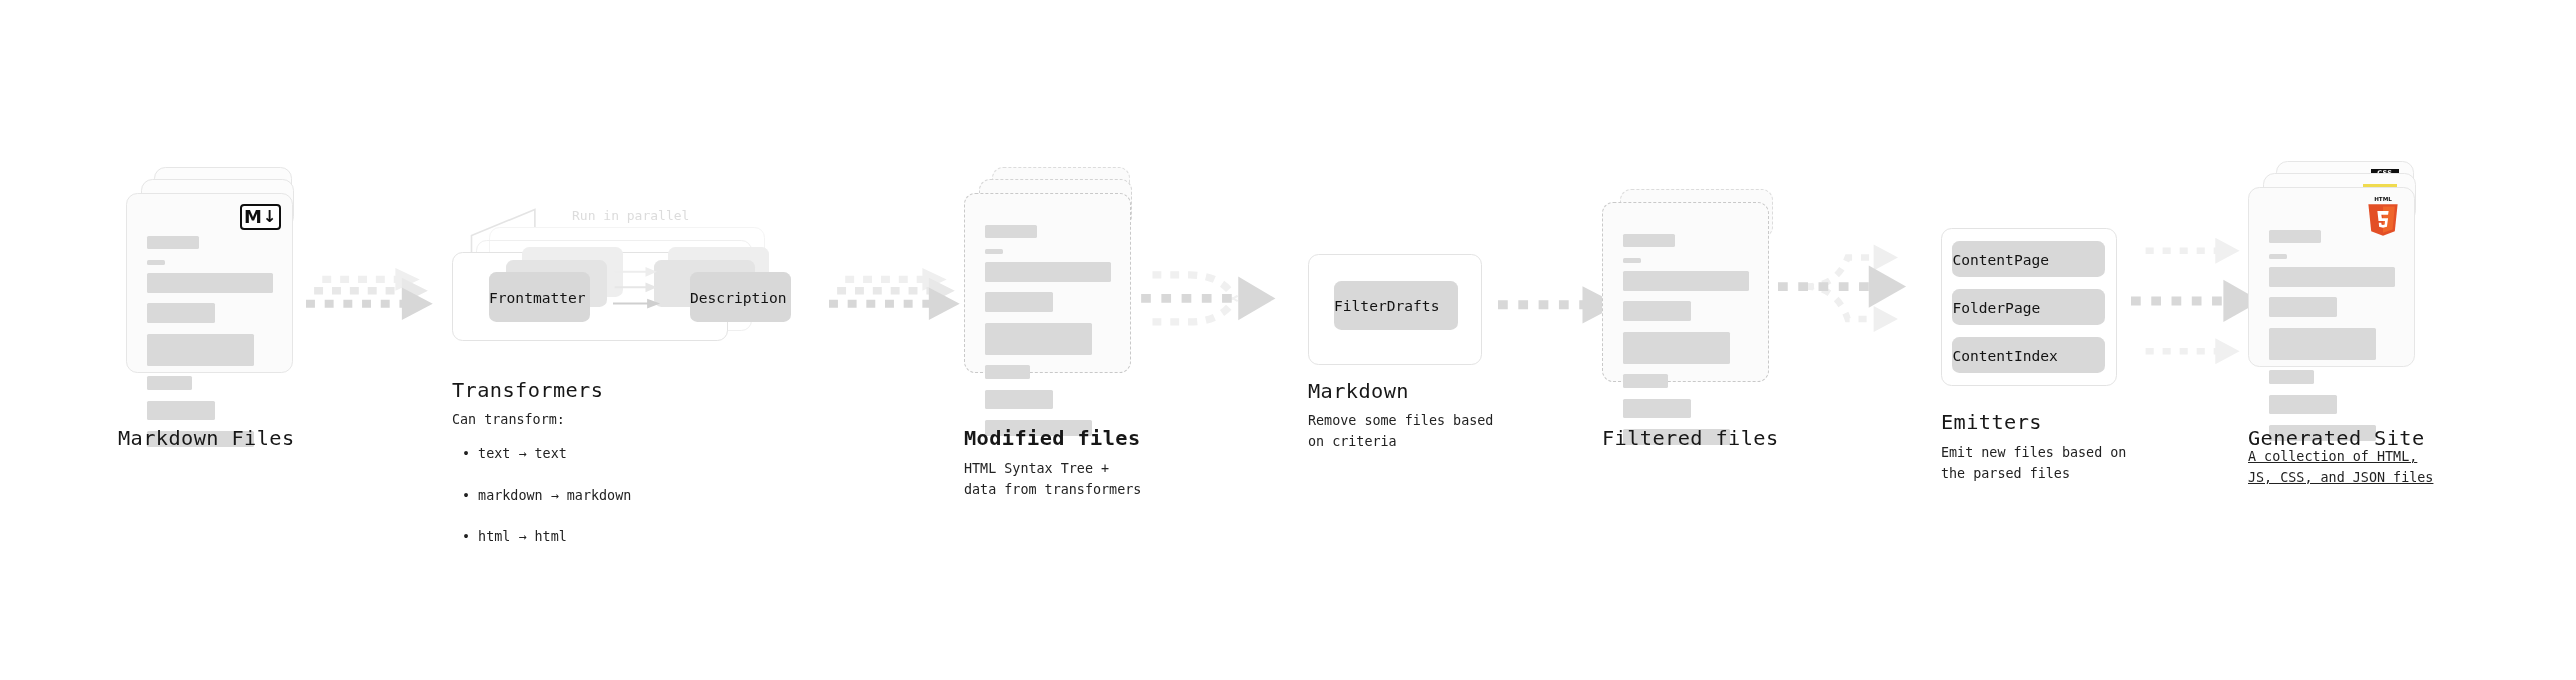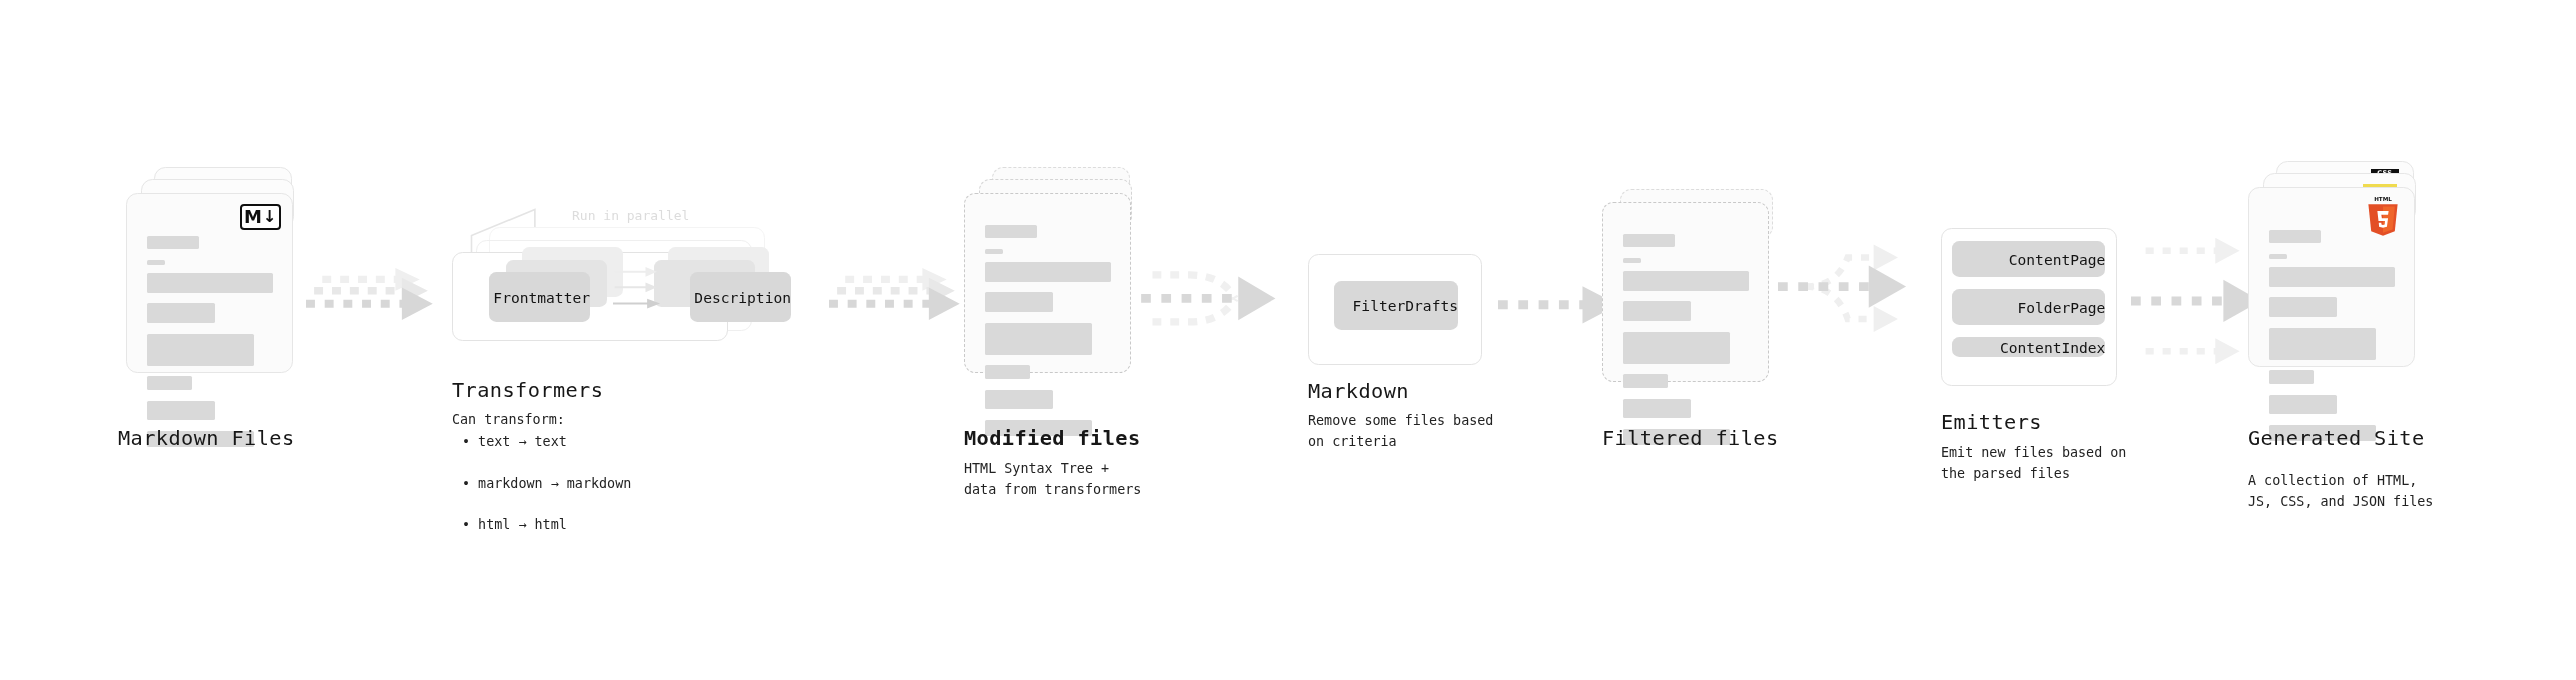--- a/index.html
+++ b/index.html
@@ -80,35 +80,35 @@
     border-radius: 10.6px;
     background: #ffffff;
   }
   .gbox.ghost1 { border-color: #efefef; background: transparent; }
   .gbox.ghost2 { border-color: #f4f4f4; background: transparent; }
 
   .chip {
     position: absolute;
     background: #d8d8d8;
     border-radius: 7.3px;
-    display: flex; align-items: center; justify-content: flex-end;
+    display: flex; align-items: center; justify-content: flex-start;
     font-size: 14.6px; color: #131313;
     white-space: nowrap;
   }
   .chip.ghost1 { background: #e4e4e4; }
   .chip.ghost2 { background: #eeeeee; }
 
   .runlabel {
     position: absolute;
     font-size: 13px;
     color: #dcdcdc;
     white-space: nowrap;
   }
 
-  .bullets { white-space: pre-line; }
+  .bullets { white-space: pre-line; margin-top: 12px; }
   svg { display: block; overflow: visible; }
 </style>
 </head>
 <body>
 
 <div id="stage">
 
   <div class="stack" style="left:126px; top:167px;">
     <div class="card back1" style="left:28.4px; top:0px;  width:138px; height:49px;"></div>
     <div class="card back2" style="left:14.6px; top:12.2px; width:153px; height:49px;"></div>
@@ -281,21 +281,21 @@
   </div>
 
   <div class="node" style="left:1941px; top:228px;">
     <div class="gbox" style="left:0px; top:0px; width:176px; height:158px;"></div>
     <div class="chip" style="left:11.4px; top:13px;  width:153px; height:36px;">
       <span>ContentPage</span>
     </div>
     <div class="chip" style="left:11.4px; top:61px;  width:153px; height:36px;">
       <span>FolderPage</span>
     </div>
-    <div class="chip" style="left:11.4px; top:109px; width:153px; height:20px;">
+    <div class="chip" style="left:11.4px; top:109px; width:153px; height:36px;">
       <span>ContentIndex</span>
     </div>
   </div>
   <div class="title" style="left:1941px; top:410px;">Emitters</div>
   <div class="subtitle" style="left:1941px; top:443px;">Emit new files based on
 the parsed files</div>
 
   <div class="node" style="left:2131px; top:236px;">
     <svg width="154" height="138" viewBox="0 0 190 170">
       <line x1="18" y1="18" x2="110" y2="18" stroke="#f0f0f0" stroke-width="8" stroke-dasharray="10 11"></line>
@@ -329,17 +329,17 @@
         <div class="bar" style="width:100%;  height:19.5px;"></div>
         <div class="bar" style="width:54%;   height:19.5px;"></div>
         <div class="bar" style="width:85%;   height:32px;"></div>
         <div class="bar" style="width:36%;   height:14px;"></div>
         <div class="bar" style="width:54%;   height:19.5px;"></div>
         <div class="bar" style="width:85%;   height:16.3px;"></div>
       </div>
     </div>
   </div>
   <div class="title" style="left:2248px; top:426px;">Generated Site</div>
-  <div class="subtitle" style="left:2248px; top:471px;">A collection of HTML,
+  <div class="subtitle" style="left:2248px; top:447px;text-decoration:underline;">A collection of HTML,
 JS, CSS, and JSON files</div>
 
 </div>
 
 
 </body></html>

